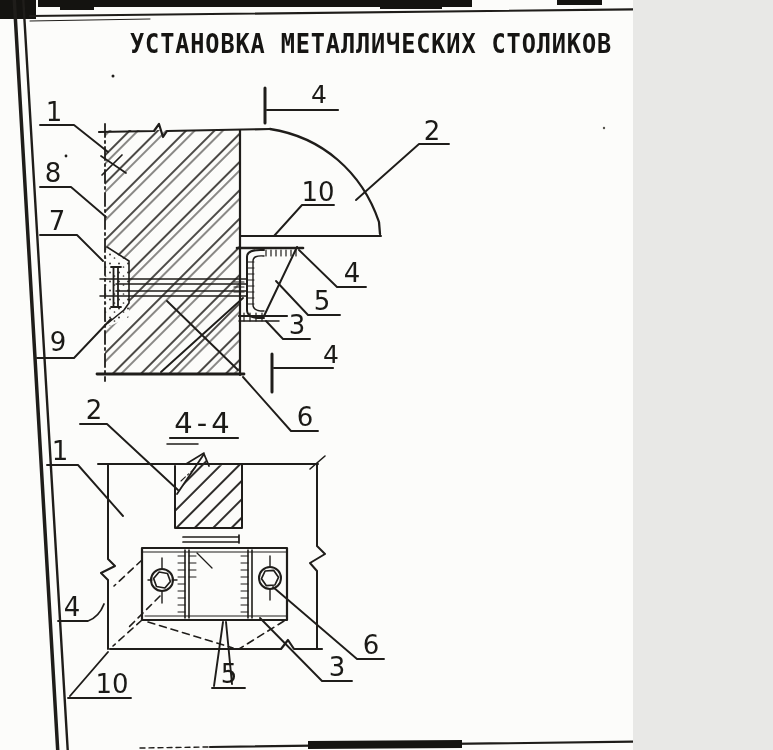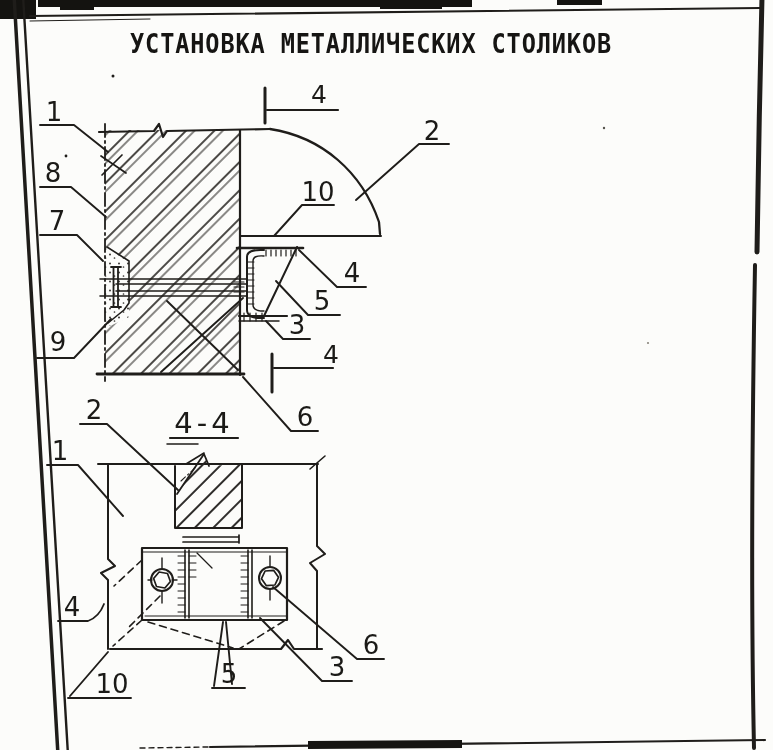--- a/index.html
+++ b/index.html
@@ -1,16 +1,16 @@
 <!DOCTYPE html>
 <html><head>
 <meta charset="utf-8">
 <style>
   html,body{margin:0;padding:0;background:#e8e8e6;}
-  .page{position:relative;width:773px;height:750px;background:#fcfcfa;overflow:hidden;
+  .page{position:relative;width:633px;height:750px;background:#fcfcfa;overflow:hidden;
         font-family:"DejaVu Sans",sans-serif;}
   svg{display:block}
   .ink{stroke:#1f1d1a;fill:none;stroke-linecap:round;stroke-linejoin:round;}
   .callout{font-family:"DejaVu Sans",sans-serif;font-size:26px;fill:#1b1a17;}
   .sec{font-family:"DejaVu Sans",sans-serif;font-size:25px;fill:#1b1a17;}
   .titleTxt{font-family:"DejaVu Sans Mono",monospace;font-weight:bold;font-size:27px;fill:#161513;}
   .secTitle{font-family:"DejaVu Sans",sans-serif;font-size:29px;letter-spacing:4px;fill:#1b1a17;}
 </style>
 </head>
 <body>

